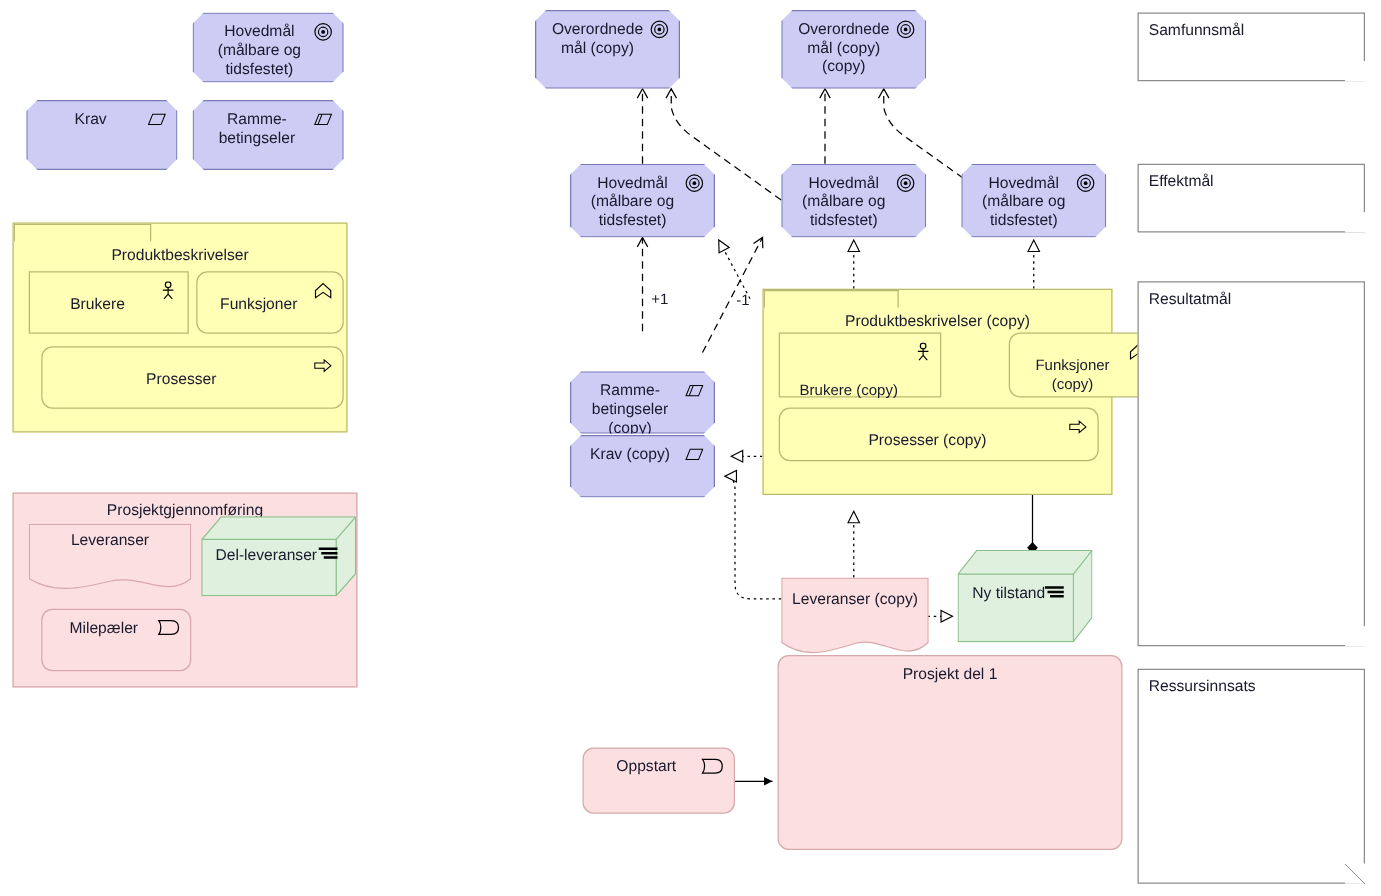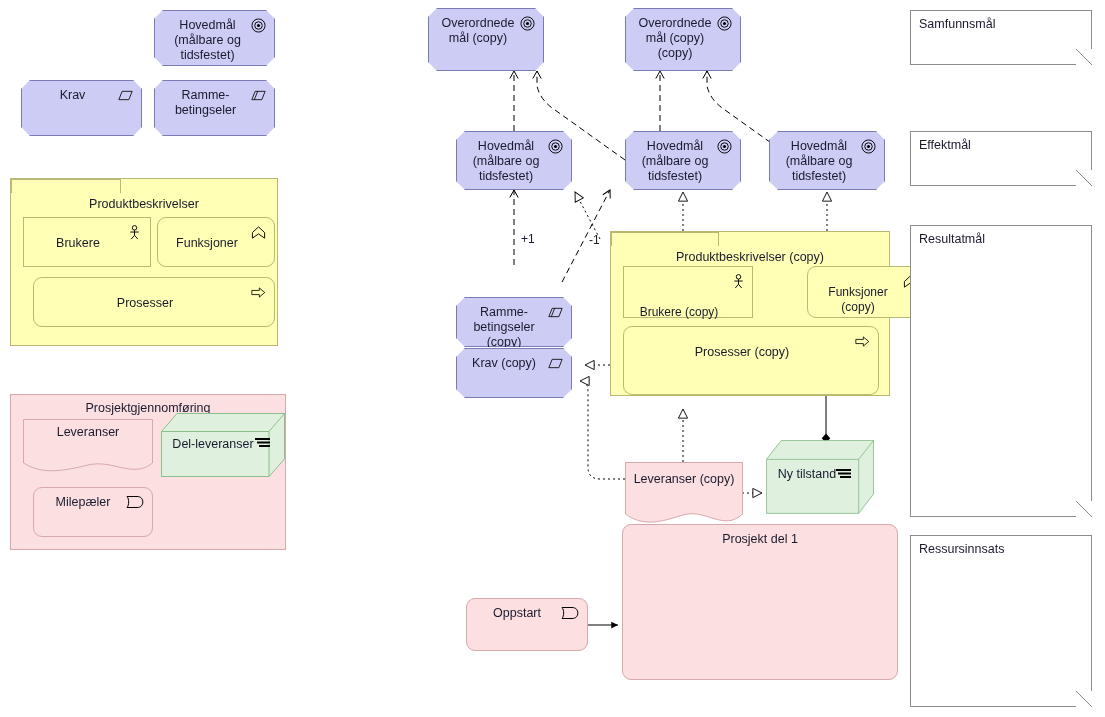--- a/index.html
+++ b/index.html
@@ -245,21 +245,21 @@
         </svg>
     </div>
 
     <div class="node rrect" style="left:148px;top:34px;width:120px;height:52px;margin-left:48px;">
       <div class="lbl top" style="padding:0 24px 0 6px;font-size:12px;">Funksjoner (copy)</div>
       <svg class="ico" viewBox="0 0 16 16">
           <path d="M8,2 L14.5,8 L14.5,14 L8,9.5 L1.5,14 L1.5,8 z" fill="none" stroke="#000"></path>
         </svg>
     </div>
 
-    <div class="node rrect" style="left:12px;top:94px;width:256px;height:69px;">
+    <div class="node rrect" style="left:12px;top:94px;width:256px;height:43px;">
       <div class="lbl top" style="padding:0 24px 0 6px;">Prosesser (copy)</div>
       <svg class="ico" viewBox="0 0 18 14">
           <path d="M1,4.5 L10,4.5 L10,1.5 L16.5,7 L10,12.5 L10,9.5 L1,9.5 z" fill="none" stroke="#000"></path>
         </svg>
     </div>
   </div>
 
   <div class="node" style="left:766px;top:440px;width:108px;height:82px;">
     <svg style="position:absolute;inset:0;" viewBox="0 0 120 82" preserveAspectRatio="none">
       <path d="M0.5,21.5 L17,0.5 L119.5,0.5 L119.5,60 L103,81.5 L0.5,81.5 Z" fill="#dff0df" stroke="#8cbf8c"></path>

